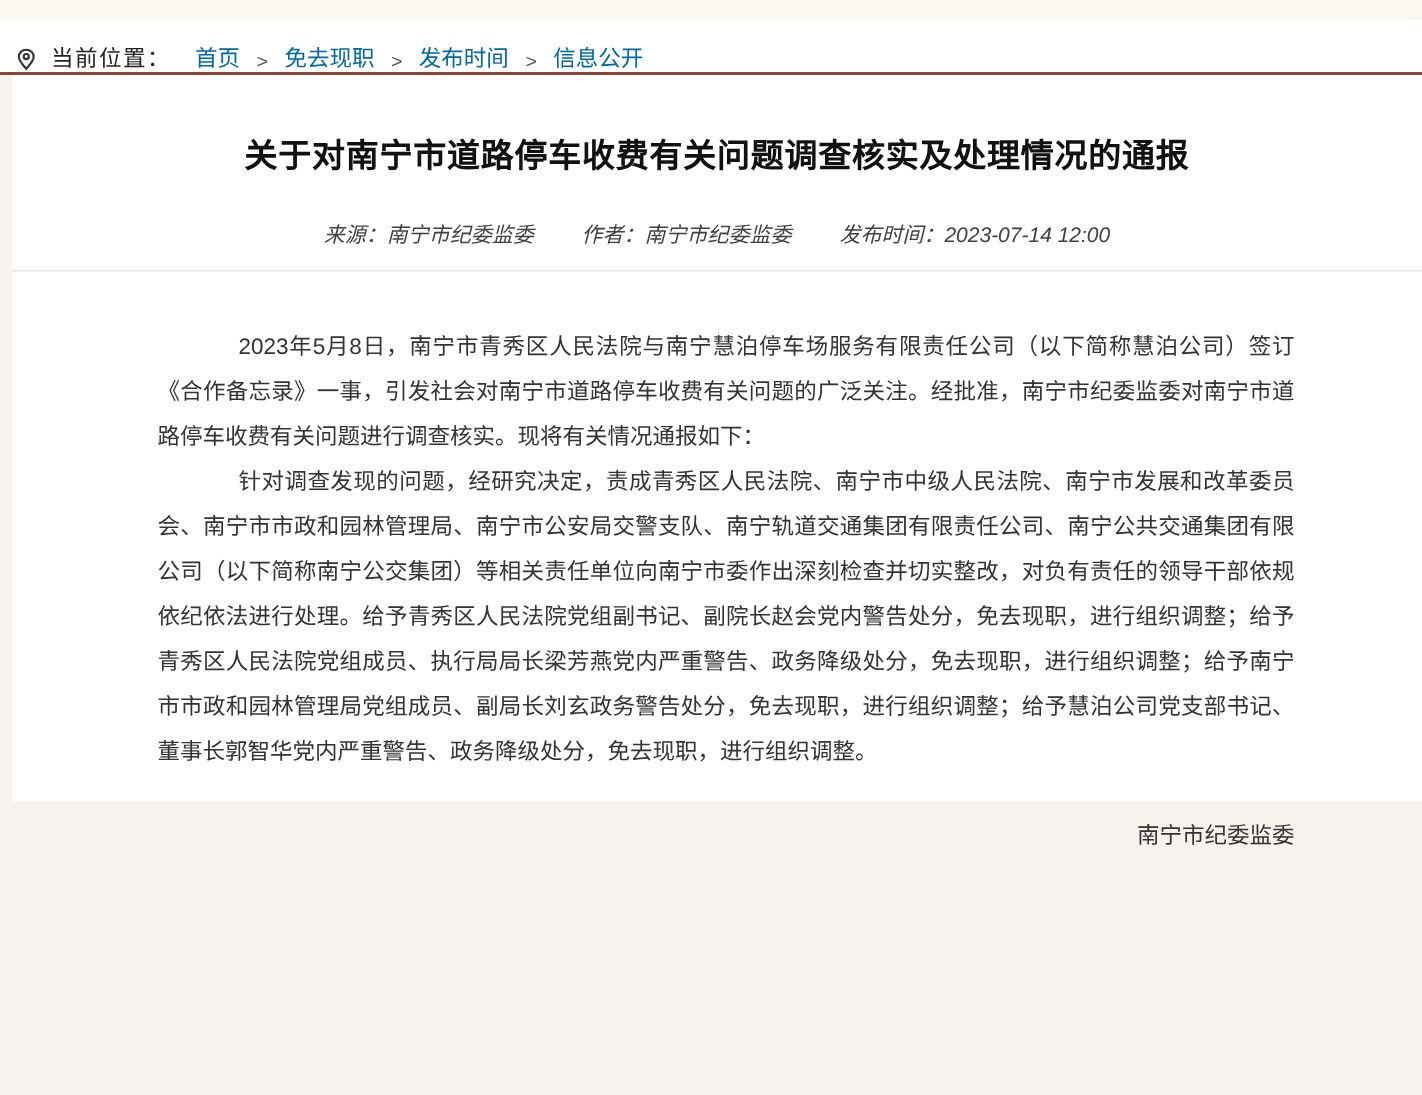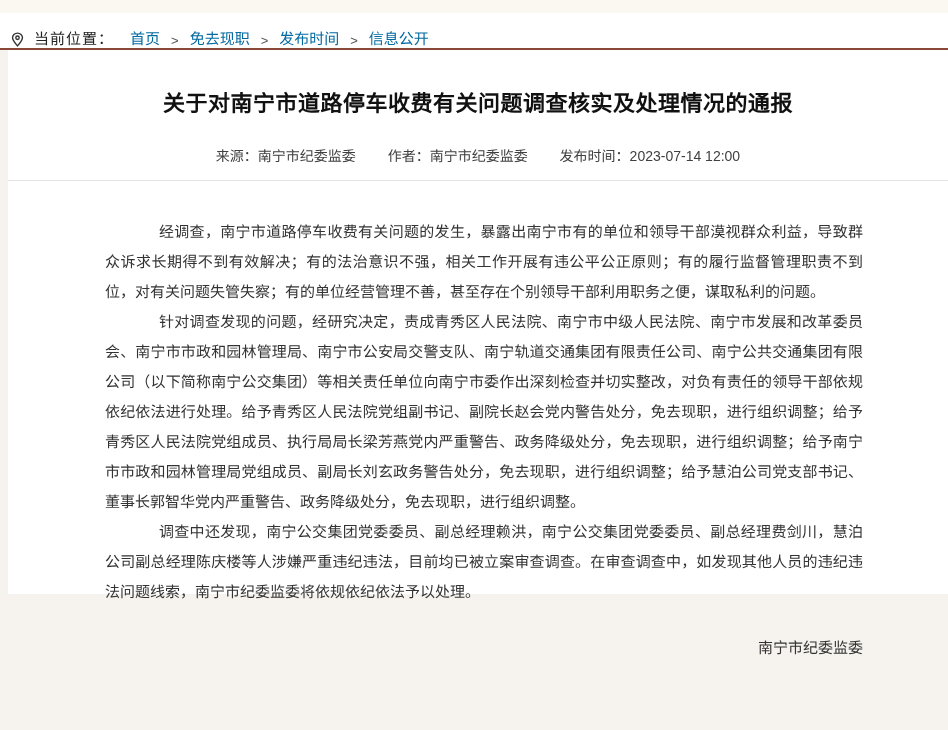--- a/index.html
+++ b/index.html
@@ -24,36 +24,37 @@
   .crumb-item {
     font-size: 15px; color: #0369a1; text-decoration: none;
     margin: 0 6px; cursor: pointer;
   }
   .crumb-item:first-of-type { margin-left: 16px; }
   .crumb-sep { font-size: 13px; color: #555; margin: 0 5px; }
   
   .article-card {
     background: #ffffff;
     margin-left: 8px;
-    height: 544px;
+    height: 484px;
     padding-top: 35px;
   }
   .article-title {
     text-align: center;
     font-size: 22px;
     font-weight: bold;
     color: #111;
     letter-spacing: 0.5px;
   }
   .article-meta {
     text-align: center;
     font-size: 14px;
     color: #404040;
     margin-top: 28px;
     margin-bottom: 15px;
+    font-style: italic;
   }
   .meta-item { margin: 0 14px; }
   .meta-divider { border: none; border-top: 1px solid #e4e4e4; }
   .article-body {
     padding: 36px 85px 0 97px;
     font-size: 15px;
     line-height: 30px;
     color: #333333;
     text-align: justify;
   }
@@ -85,22 +86,21 @@
 
   <div class="article-meta">
     <span class="meta-item"><span>来源：</span><span>南宁市纪委监委</span></span>
     <span class="meta-item"><span>作者：</span><span>南宁市纪委监委</span></span>
     <span class="meta-item"><span>发布时间：</span><span>2023-07-14 12:00</span></span>
   </div>
 
   <hr class="meta-divider">
 
   <div class="article-body">
-    <p>经调查，南宁市道路停车收费有关问题的发生，暴露出南宁市有的单位和领导干部漠视群众利益，导致群众诉求长期得不到有效解决；有的法治意识不强，相关工作开展有违公平公正原则；有的履行监督管理职责不到位，对有关问题失管失察；有的单位经营管理不善，甚至存在个别领导干部利用职务之便，谋取私利的问题。</p>
+    <p>2023年5月8日，南宁市青秀区人民法院与南宁慧泊停车场服务有限责任公司（以下简称慧泊公司）签订《合作备忘录》一事，引发社会对南宁市道路停车收费有关问题的广泛关注。经批准，南宁市纪委监委对南宁市道路停车收费有关问题进行调查核实。现将有关情况通报如下：</p>
     <p>针对调查发现的问题，经研究决定，责成青秀区人民法院、南宁市中级人民法院、南宁市发展和改革委员会、南宁市市政和园林管理局、南宁市公安局交警支队、南宁轨道交通集团有限责任公司、南宁公共交通集团有限公司（以下简称南宁公交集团）等相关责任单位向南宁市委作出深刻检查并切实整改，对负有责任的领导干部依规依纪依法进行处理。给予青秀区人民法院党组副书记、副院长赵会党内警告处分，免去现职，进行组织调整；给予青秀区人民法院党组成员、执行局局长梁芳燕党内严重警告、政务降级处分，免去现职，进行组织调整；给予南宁市市政和园林管理局党组成员、副局长刘玄政务警告处分，免去现职，进行组织调整；给予慧泊公司党支部书记、董事长郭智华党内严重警告、政务降级处分，免去现职，进行组织调整。</p>
-    <p>调查中还发现，南宁公交集团党委委员、副总经理赖洪，南宁公交集团党委委员、副总经理费剑川，慧泊公司副总经理陈庆楼等人涉嫌严重违纪违法，目前均已被立案审查调查。在审查调查中，如发现其他人员的违纪违法问题线索，南宁市纪委监委将依规依纪依法予以处理。</p>
 
     <div class="signature">
       <div>南宁市纪委监委</div>
 
     </div>
   </div>
 </main>
 
 </body></html>

